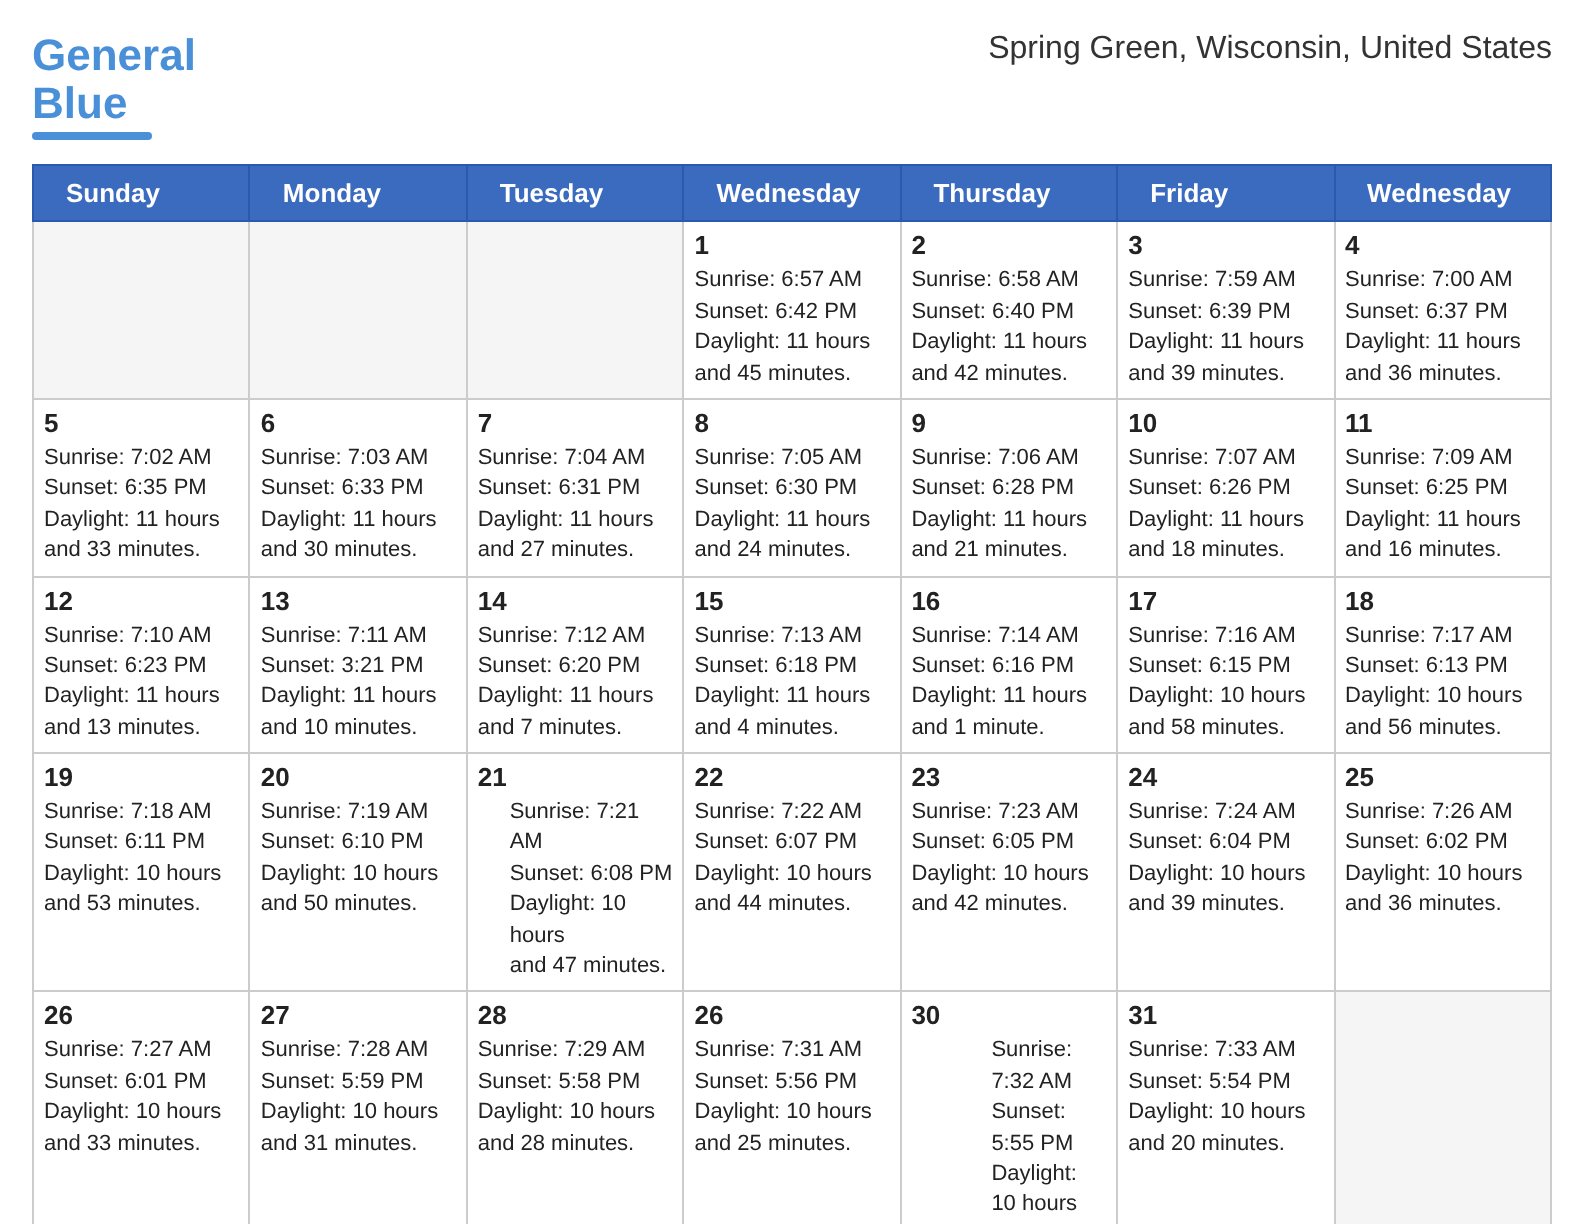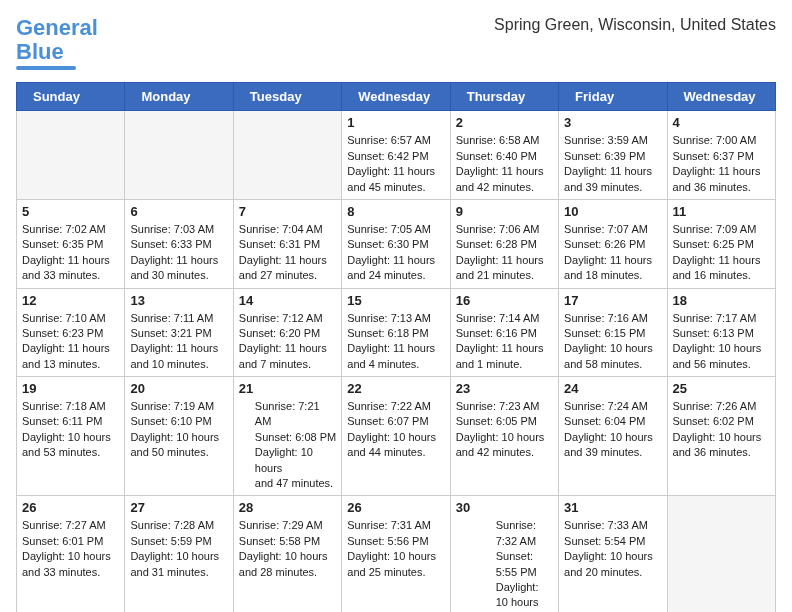--- a/index.html
+++ b/index.html
@@ -131,21 +131,21 @@
         </td>
         <td>
           <div class="day-num">2</div>
           <div class="cell-content" style="white-space: pre-line;">Sunrise: 6:58 AM
 Sunset: 6:40 PM
 Daylight: 11 hours
 and 42 minutes.</div>
         </td>
         <td>
           <div class="day-num">3</div>
-          <div class="cell-content" style="white-space: pre-line;">Sunrise: 3:59 AM
+          <div class="cell-content" style="white-space: pre-line;">Sunrise: 7:59 AM
 Sunset: 6:39 PM
 Daylight: 11 hours
 and 39 minutes.</div>
         </td>
         <td>
           <div class="day-num">4</div>
           <div class="cell-content" style="white-space: pre-line;">Sunrise: 7:00 AM
 Sunset: 6:37 PM
 Daylight: 11 hours
 and 36 minutes.</div>

